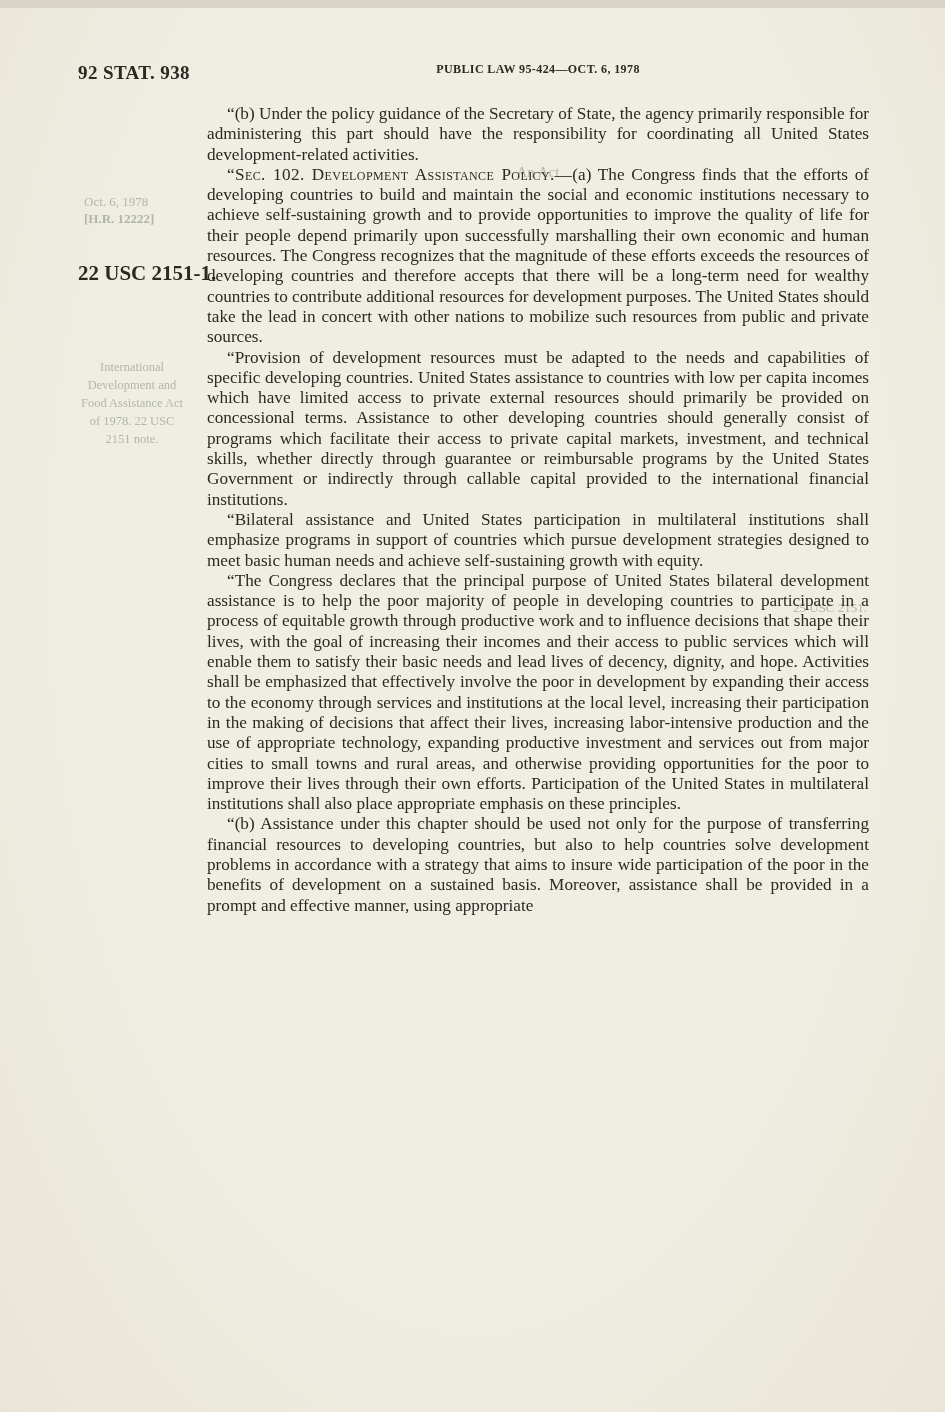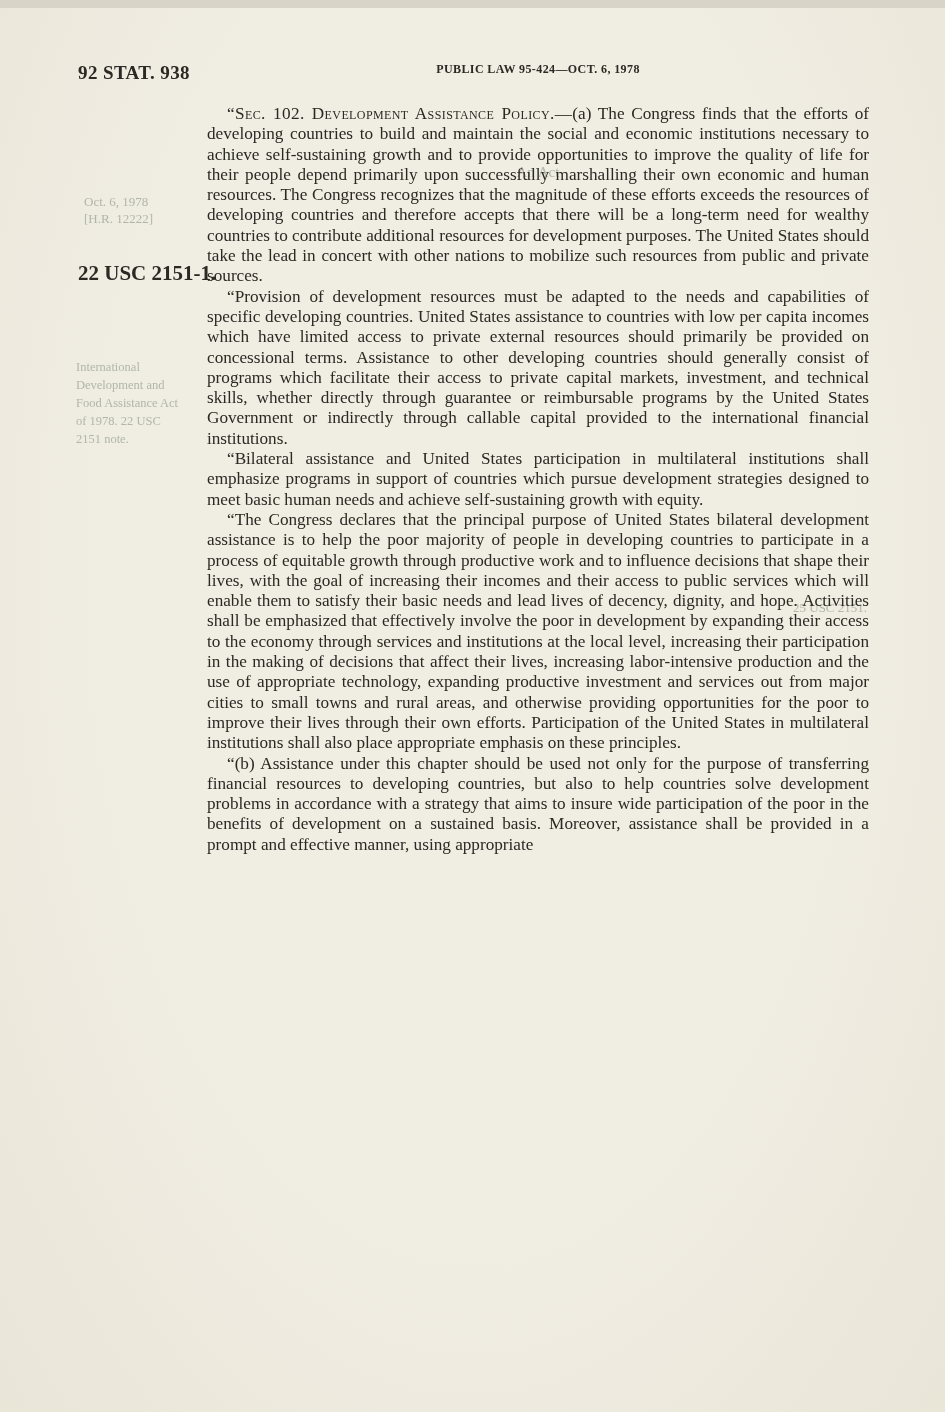--- a/index.html
+++ b/index.html
@@ -64,23 +64,24 @@
     font-weight: bold;
     line-height: 18px;
     white-space: nowrap;
   }
   .ghost {
     position: absolute;
     color: rgba(125, 138, 122, 0.55);
     filter: blur(0.7px);
     font-size: 13px;
     line-height: 16px;
+    text-align: center;
   }
   .ghost-date   { left: 84px;  top: 186px; }
-  .ghost-bill   { left: 84px;  top: 203px; }
+  .ghost-bill   { left: 84px;  top: 203px; font-weight: bold; }
   .ghost-act    { left: 76px;  top: 350px; width: 112px; font-size: 12.5px; line-height: 18px; }
   .ghost-usc-right { left: 793px; top: 592px; }
   .ghost-an-act { left: 207px; top: 156px; width: 662px; text-align: center; font-size: 15px; }
 </style>
 </head>
 <body>
 
 <div class="page">
 
   <div class="header-stat">92 STAT. 938</div>
@@ -88,20 +89,21 @@
 
   <div class="ghost ghost-an-act">An Act</div>
   <div class="ghost ghost-date">Oct. 6, 1978</div>
   <div class="ghost ghost-bill">[H.R. 12222]</div>
   <div class="ghost ghost-act">International Development and Food Assistance Act of 1978. 22 USC 2151 note.</div>
   <div class="ghost ghost-usc-right">25 USC 2151.</div>
 
   <div class="margin-note">22 USC 2151-1.</div>
 
   <div class="text-column">
+    <p><span class="sc"></span><span>“(b) Under the policy guidance of the Secretary of State, the agency primarily responsible for administering this part should have the responsibility for coordinating all United States development-related activities.</span></p>
     <p><span class="sc">“Sec. 102. Development Assistance Policy.—</span><span>(a) The Congress finds that the efforts of developing countries to build and maintain the social and economic institutions necessary to achieve self-sustaining growth and to provide opportunities to improve the quality of life for their people depend primarily upon successfully marshalling their own economic and human resources. The Congress recognizes that the magnitude of these efforts exceeds the resources of developing countries and therefore accepts that there will be a long-term need for wealthy countries to contribute additional resources for development purposes. The United States should take the lead in concert with other nations to mobilize such resources from public and private sources.</span></p>
     <p><span class="sc"></span><span>“Provision of development resources must be adapted to the needs and capabilities of specific developing countries. United States assistance to countries with low per capita incomes which have limited access to private external resources should primarily be provided on concessional terms. Assistance to other developing countries should generally consist of programs which facilitate their access to private capital markets, investment, and technical skills, whether directly through guarantee or reimbursable programs by the United States Government or indirectly through callable capital provided to the international financial institutions.</span></p>
     <p><span class="sc"></span><span>“Bilateral assistance and United States participation in multilateral institutions shall emphasize programs in support of countries which pursue development strategies designed to meet basic human needs and achieve self-sustaining growth with equity.</span></p>
     <p><span class="sc"></span><span>“The Congress declares that the principal purpose of United States bilateral development assistance is to help the poor majority of people in developing countries to participate in a process of equitable growth through productive work and to influence decisions that shape their lives, with the goal of increasing their incomes and their access to public services which will enable them to satisfy their basic needs and lead lives of decency, dignity, and hope. Activities shall be emphasized that effectively involve the poor in development by expanding their access to the economy through services and institutions at the local level, increasing their participation in the making of decisions that affect their lives, increasing labor-intensive production and the use of appropriate technology, expanding productive investment and services out from major cities to small towns and rural areas, and otherwise providing opportunities for the poor to improve their lives through their own efforts. Participation of the United States in multilateral institutions shall also place appropriate emphasis on these principles.</span></p>
     <p><span class="sc"></span><span>“(b) Assistance under this chapter should be used not only for the purpose of transferring financial resources to developing countries, but also to help countries solve development problems in accordance with a strategy that aims to insure wide participation of the poor in the benefits of development on a sustained basis. Moreover, assistance shall be provided in a prompt and effective manner, using appropriate</span></p>
   </div>
 
 </div>
 
 </body></html>

